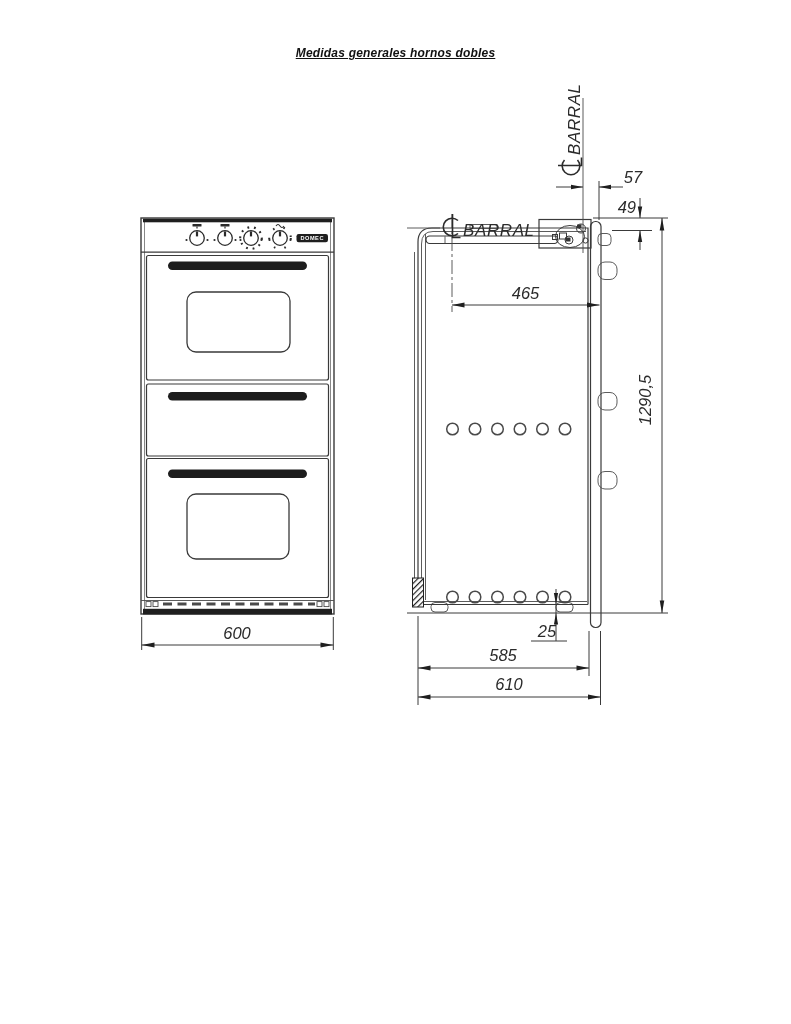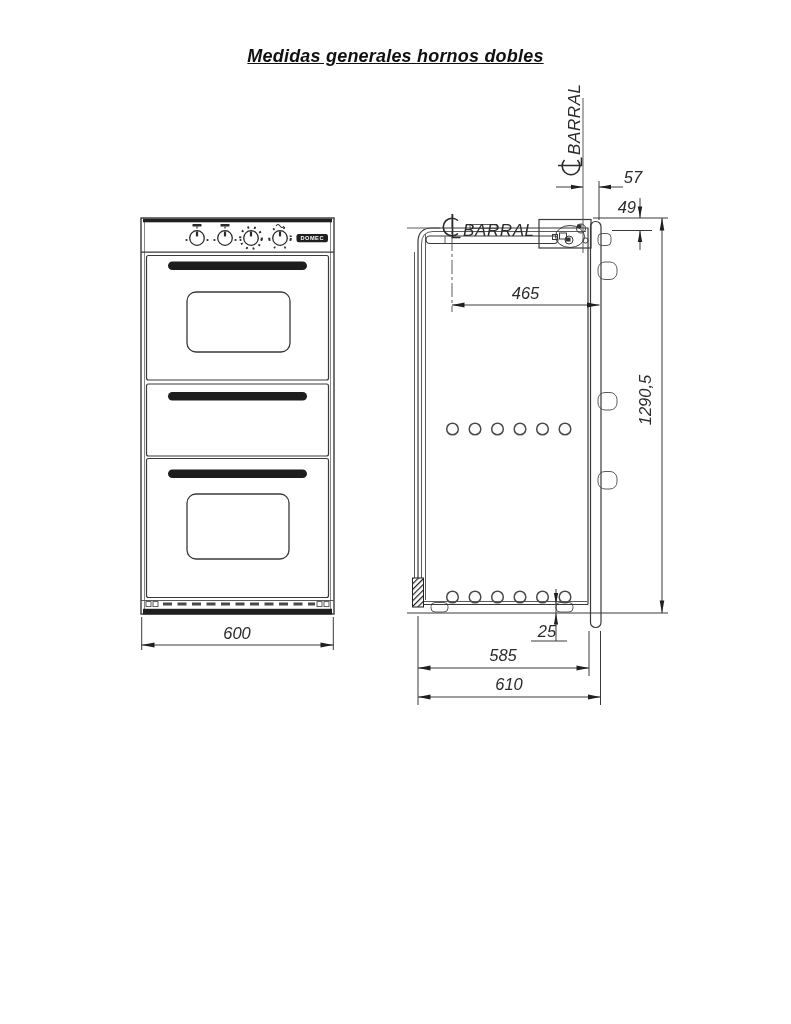--- a/index.html
+++ b/index.html
@@ -1,19 +1,19 @@
 <!DOCTYPE html>
 <html><head>
 <meta charset="utf-8">
 <style>
   html,body{margin:0;padding:0;background:#ffffff;}
   .page{position:relative;width:791px;height:1024px;background:#fff;overflow:hidden;
         font-family:"Liberation Sans",sans-serif;}
   .title{position:absolute;top:46px;left:0;width:100%;text-align:center;
-         font-size:18px;font-weight:bold;font-style:italic;
+         font-size:12px;font-weight:bold;font-style:italic;
          text-decoration:underline;color:#111;letter-spacing:.2px;}
   svg{position:absolute;top:0;left:0;}
   svg text{font-family:"Liberation Sans",sans-serif;}
   .dim{font-size:16.5px;font-style:italic;fill:#2b2b2b;}
   .barral{font-size:17px;font-style:italic;fill:#2b2b2b;letter-spacing:.6px;}
   .brand-text{font-size:5.6px;font-weight:bold;fill:#fff;letter-spacing:.55px;}
   .ln{stroke:#3a3a3a;stroke-width:1.2;fill:none;}
   .thin{stroke:#4a4a4a;stroke-width:.9;fill:none;}
   .dimln{stroke:#3a3a3a;stroke-width:1;fill:none;}
   .arr{fill:#1f1f1f;stroke:none;}

